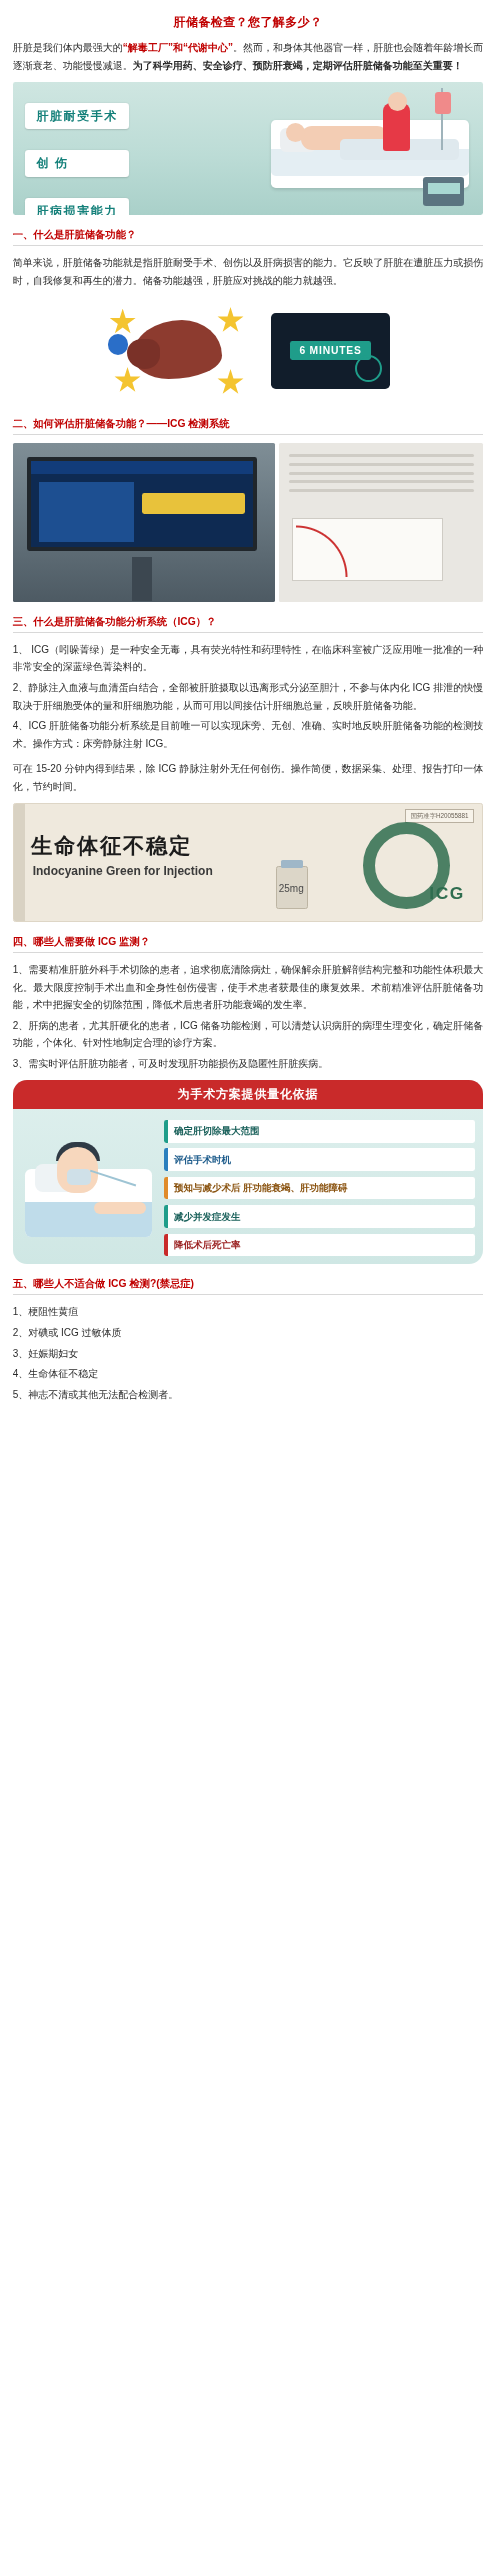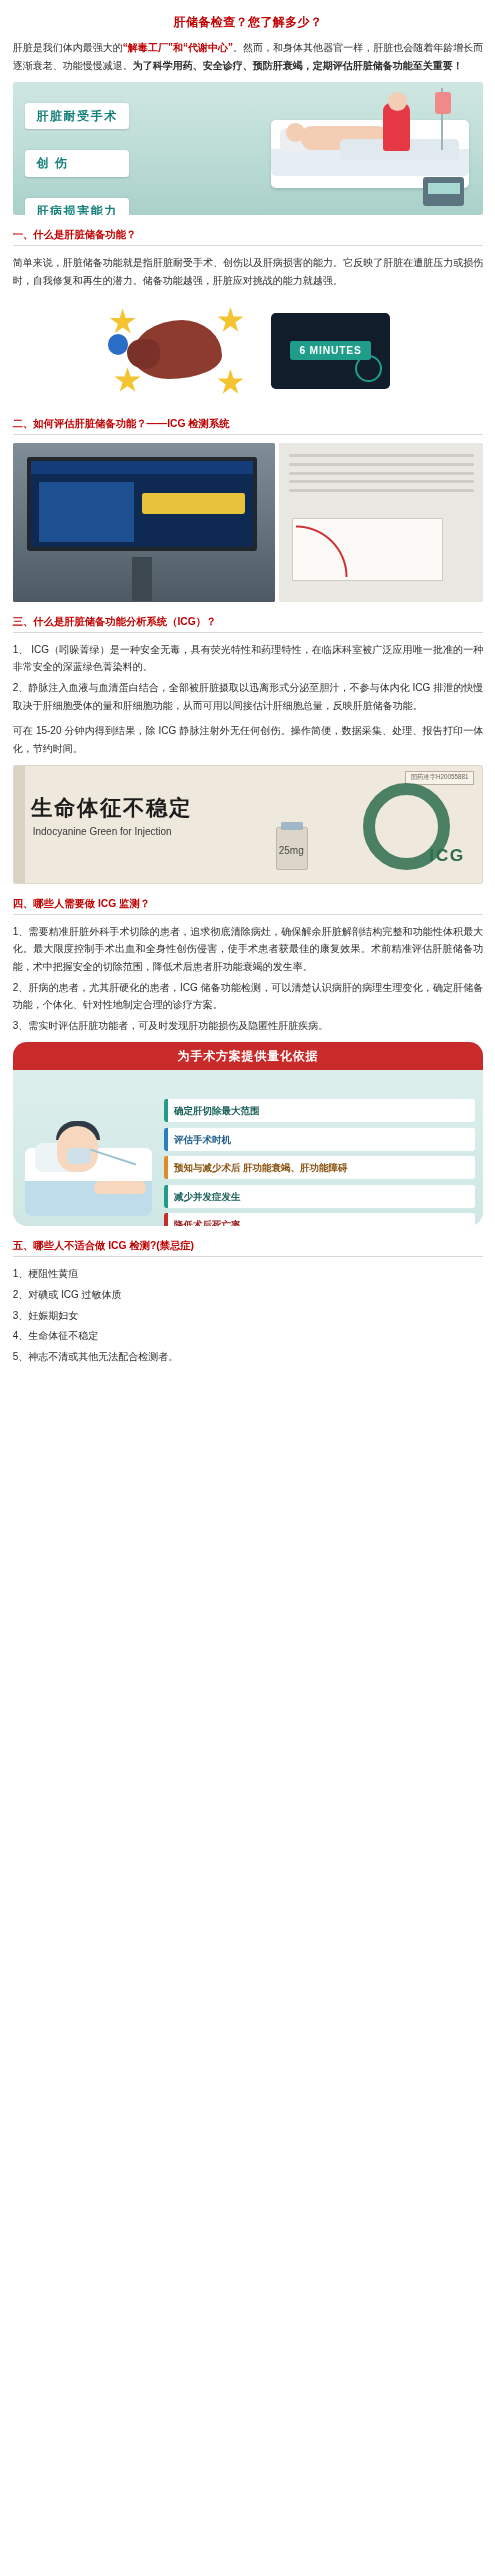--- a/index.html
+++ b/index.html
@@ -268,21 +268,21 @@
     border: 0.8px solid #b9b0a0; padding: 1.6px 4.8px; background: #f7f3ea;
   }
   .fig4 .cn {
     position: absolute; left: 17.4px; top: 27px;
     font-size: 21.4px; font-weight: bold; color: #1c1c1c;
     letter-spacing: 1.6px;
     font-family: "Liberation Serif", "DejaVu Serif", serif;
   }
   .fig4 .en {
     position: absolute; left: 19px; top: 60px;
-    font-size: 10px; color: #3a3a3a;
+    font-size: 12px; color: #3a3a3a; font-weight: bold;
   }
   .fig4 .ring {
     position: absolute; right: 32px; top: 17.4px;
     width: 87px; height: 87px; border-radius: 50%;
     border: 12.7px solid #2f6d4f; opacity: .85;
   }
   .fig4 .icg {
     position: absolute; right: 17.4px; bottom: 17.4px;
     font-size: 17.4px; font-weight: bold; color: #2f6d4f;
     letter-spacing: 1.6px;
@@ -316,21 +316,21 @@
   }
   .fig5 .banner {
     background: #c92a2a;
     color: #fff;
     text-align: center;
     font-size: 12px;
     font-weight: bold;
     padding: 5.6px 0;
     letter-spacing: 0.8px;
   }
-  .fig5 .body { display: flex; padding: 20px 8px 0 8px; gap: 8px; margin-top: 9px; }
+  .fig5 .body { display: flex; padding: 11px 8px 0 8px; gap: 8px; }
   .fig5 .patient-art {
     flex: 0 0 135px; position: relative; height: 143px;
   }
   .fig5 .bed2 {
     position: absolute; left: 4.8px; top: 49px; width: 127px; height: 68px;
     background: #ffffff; border-radius: 6.3px;
   }
   .fig5 .blanket2 {
     position: absolute; left: 4.8px; top: 82px; width: 127px; height: 35px;
     background: #bfdcea; border-radius: 0 0 6.3px 6.3px;
@@ -450,20 +450,21 @@
         <div class="curve"></div>
       </div>
     </div>
   </div>
 
   <div class="section-head">三、什么是肝脏储备功能分析系统（ICG）？</div>
   <hr class="rule">
   <ul class="numlist">
     <li>1、 ICG（吲哚菁绿）是一种安全无毒，具有荧光特性和药理特性，在临床科室被广泛应用唯一批准的一种非常安全的深蓝绿色菁染料的。</li>
     <li>2、静脉注入血液与血清蛋白结合，全部被肝脏摄取以迅离形式分泌至胆汁，不参与体内化 ICG 排泄的快慢取决于肝细胞受体的量和肝细胞功能，从而可用以间接估计肝细胞总量，反映肝脏储备功能。</li>
+    <li>4、ICG 肝脏储备功能分析系统是目前唯一可以实现床旁、无创、准确、实时地反映肝脏储备功能的检测技术。操作方式：床旁静脉注射 ICG。</li>
   </ul>
   <p class="para">可在 15-20 分钟内得到结果，除 ICG 静脉注射外无任何创伤。操作简便，数据采集、处理、报告打印一体化，节约时间。</p>
 
   <div class="fig fig4">
     <div class="leftbar"></div>
     <div class="boxtop">国药准字H20055881</div>
     <div class="cn">生命体征不稳定</div>
     <div class="en">Indocyanine Green for Injection</div>
     <div class="ring"></div>
     <div class="icg">ICG</div>

